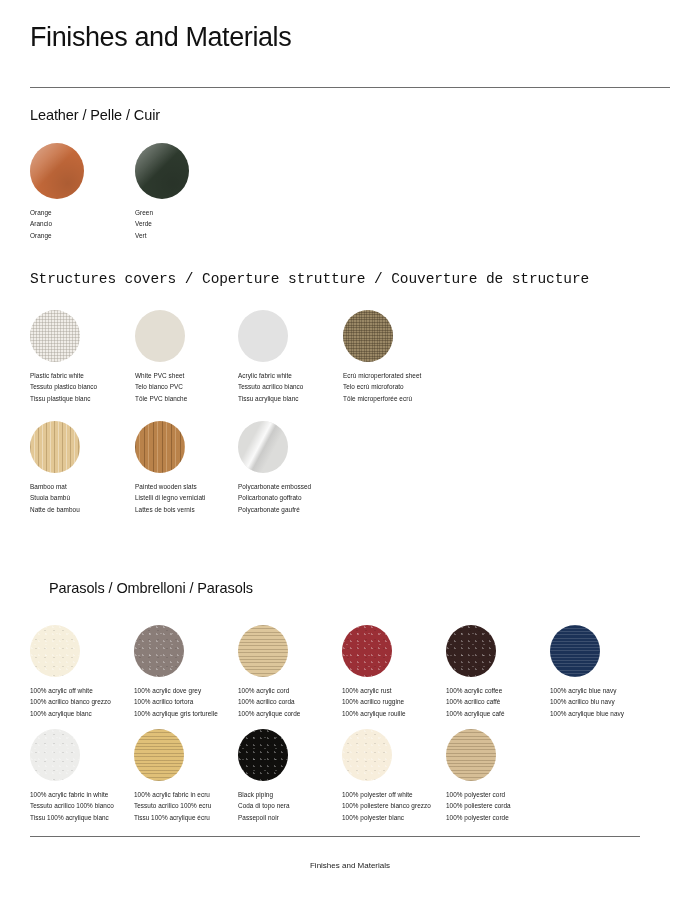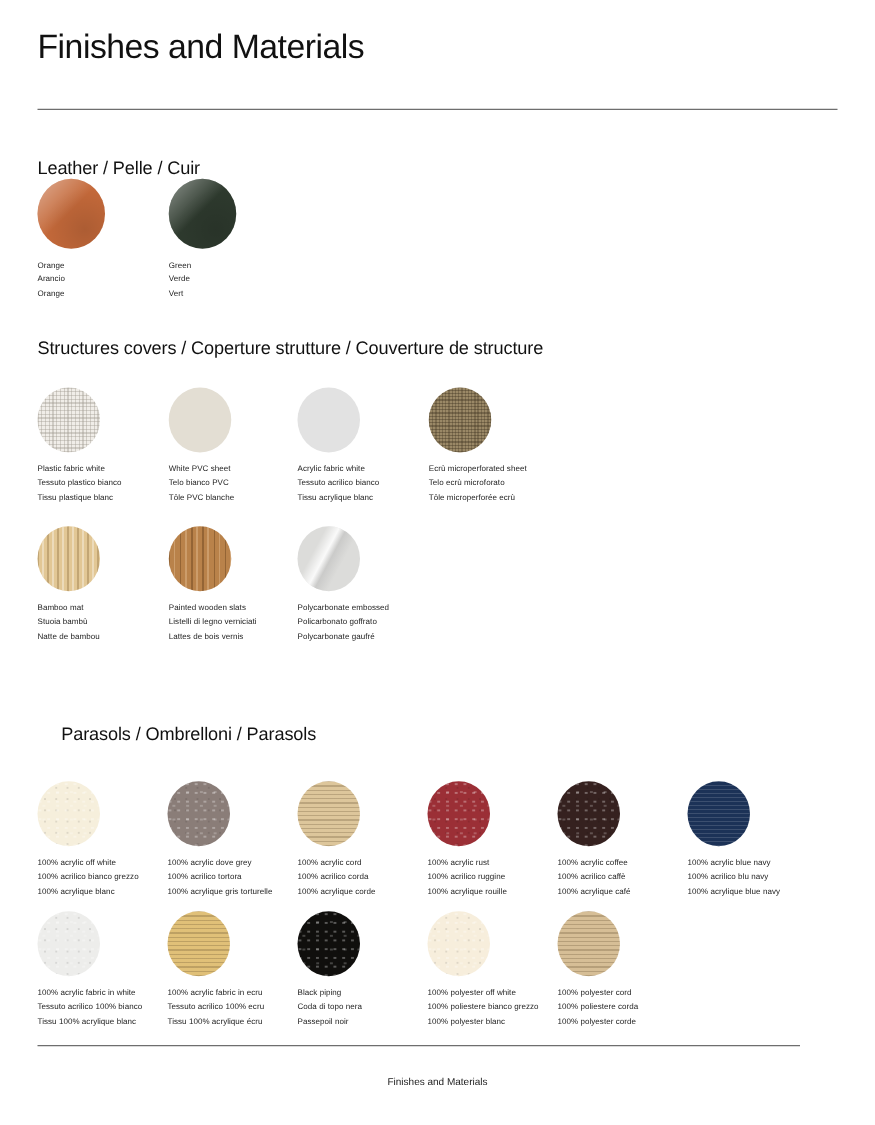--- a/index.html
+++ b/index.html
@@ -46,22 +46,22 @@
   
   .section-heading {
     position: absolute;
     left: 30px;
     font-size: 14.5px;
     font-weight: 400;
     letter-spacing: -0.1px;
     color: #111111;
     white-space: nowrap;
   }
-  #sec-leather-heading    { top: 107px; margin-top: 20px; }
-  #sec-structures-heading { top: 271px; }
+  #sec-leather-heading    { top: 107px; }
+  #sec-structures-heading { top: 271px; font-family: Liberation Mono, monospace; }
   #sec-parasols-heading   { top: 580px; margin-left: 19px; }
 
   
   .grid {
     position: absolute;
     left: 0;
     width: 700px;
   }
   .cell {
     position: absolute;

